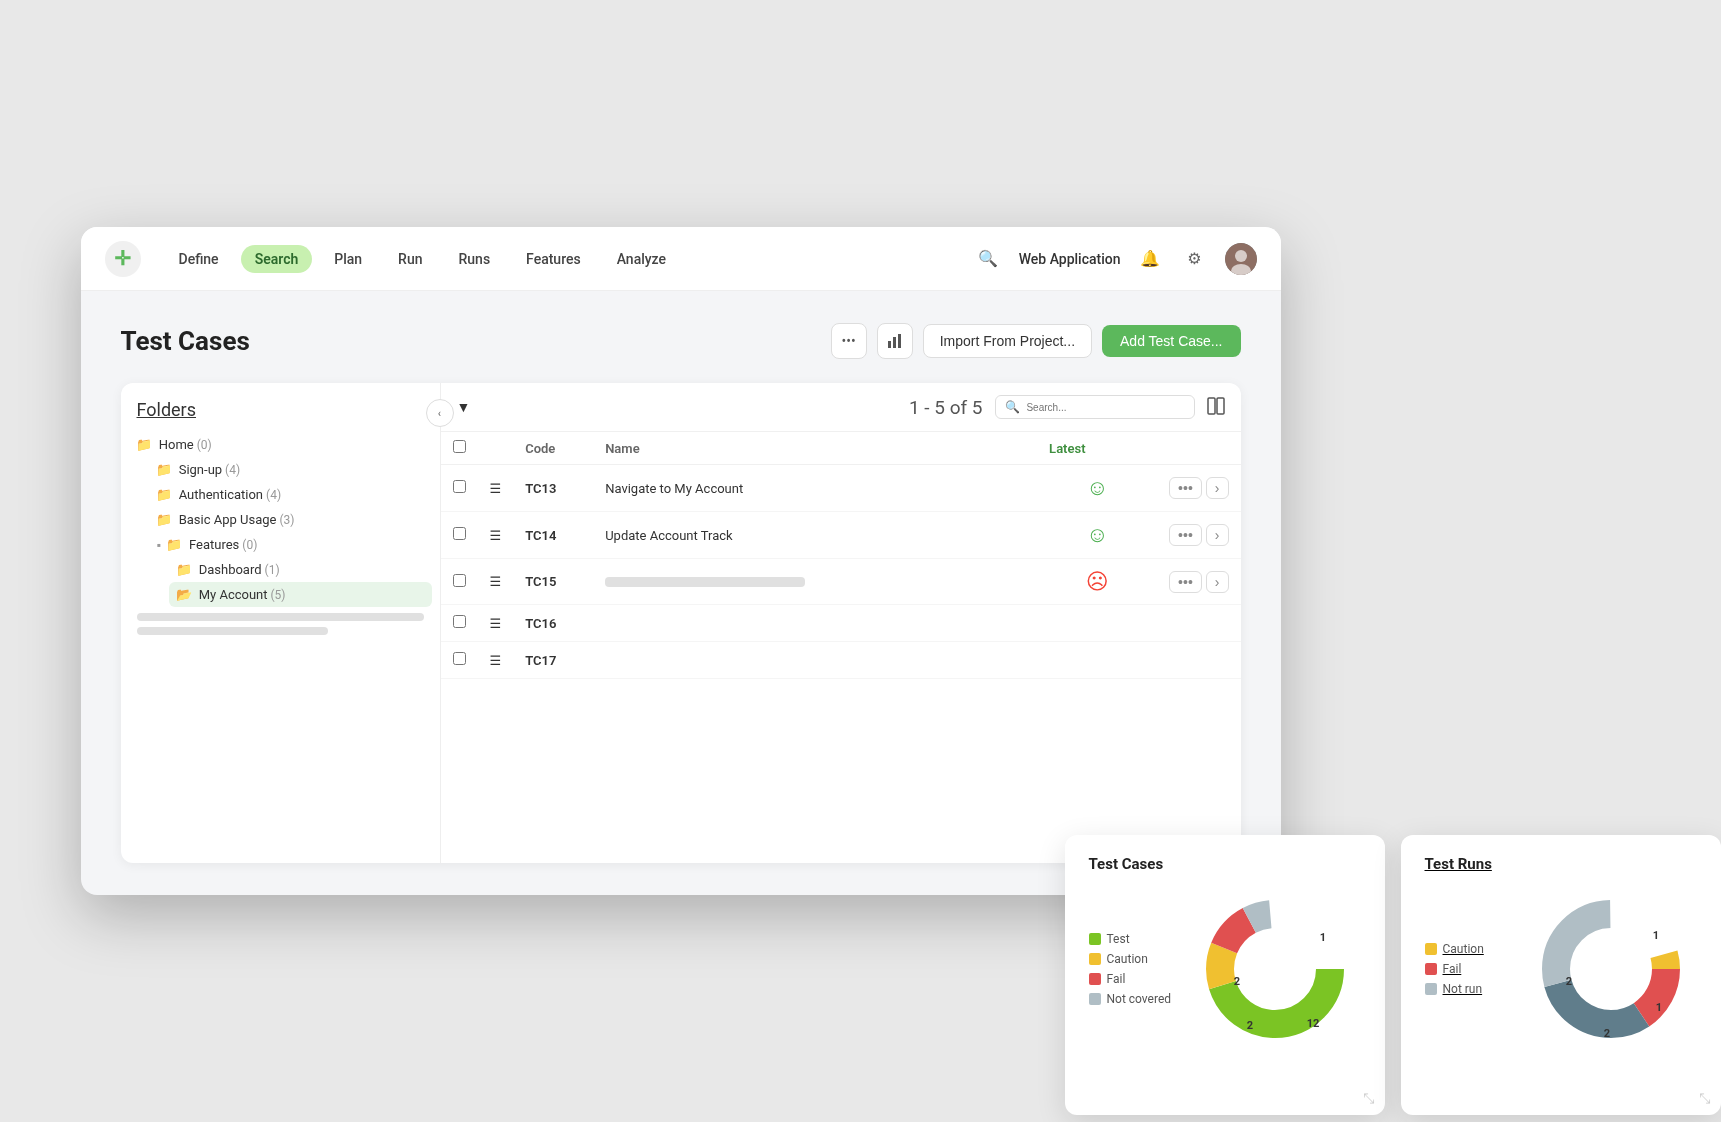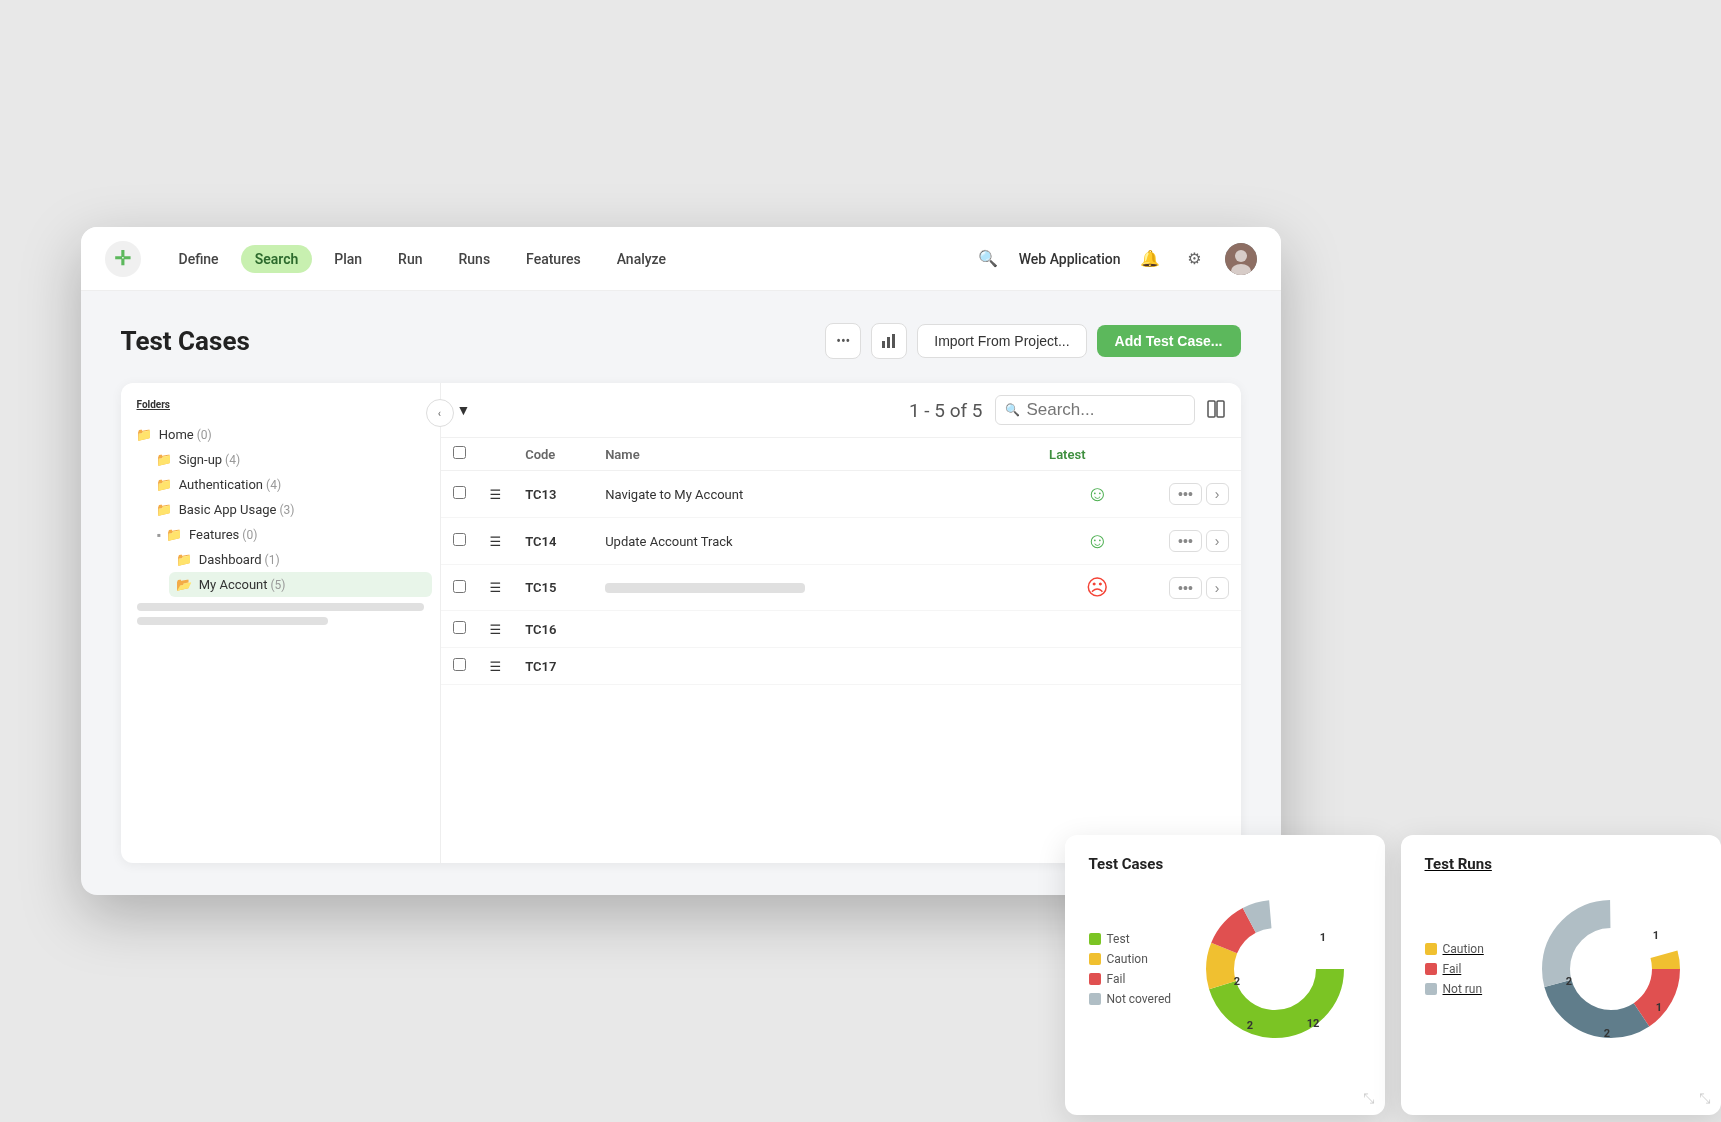--- a/index.html
+++ b/index.html
@@ -128,21 +128,21 @@
       font-weight: 500;
       cursor: pointer;
       color: #333;
     }
     .btn-add {
       padding: 8px 18px;
       border-radius: 8px;
       background: #5cb85c;
       color: #fff;
       font-size: 14px;
-      font-weight: 700;
+      font-weight: 400;
       border: none;
       cursor: pointer;
     }
     
     .panel {
       background: #fff;
       border-radius: 12px;
       box-shadow: 0 2px 12px rgba(0,0,0,0.06);
       display: flex;
       min-height: 480px;
@@ -151,22 +151,22 @@
     
     .sidebar {
       width: 320px;
       border-right: 1px solid #eee;
       padding: 16px 0;
       flex-shrink: 0;
       position: relative;
     }
     .sidebar-header {
       padding: 0 16px 8px;
-      font-size: 10px;
-      font-weight: 700;
+      font-size: 18px;
+      font-weight: 400;
       color: #333;
       text-decoration: underline;
     }
     .sidebar-collapse {
       position: absolute;
       right: -14px;
       top: 16px;
       width: 28px;
       height: 28px;
       border-radius: 50%;
@@ -245,21 +245,21 @@
       align-items: center;
       border: 1px solid #ddd;
       border-radius: 6px;
       padding: 4px 10px;
       gap: 6px;
       width: 200px;
     }
     .search-box input {
       border: none;
       outline: none;
-      font-size: 17px;
+      font-size: 10px;
       color: #8b5cf6;
       width: 100%;
       background: transparent;
     }
     .col-toggle {
       cursor: pointer;
       color: #555;
       font-size: 14px;
     }
     

